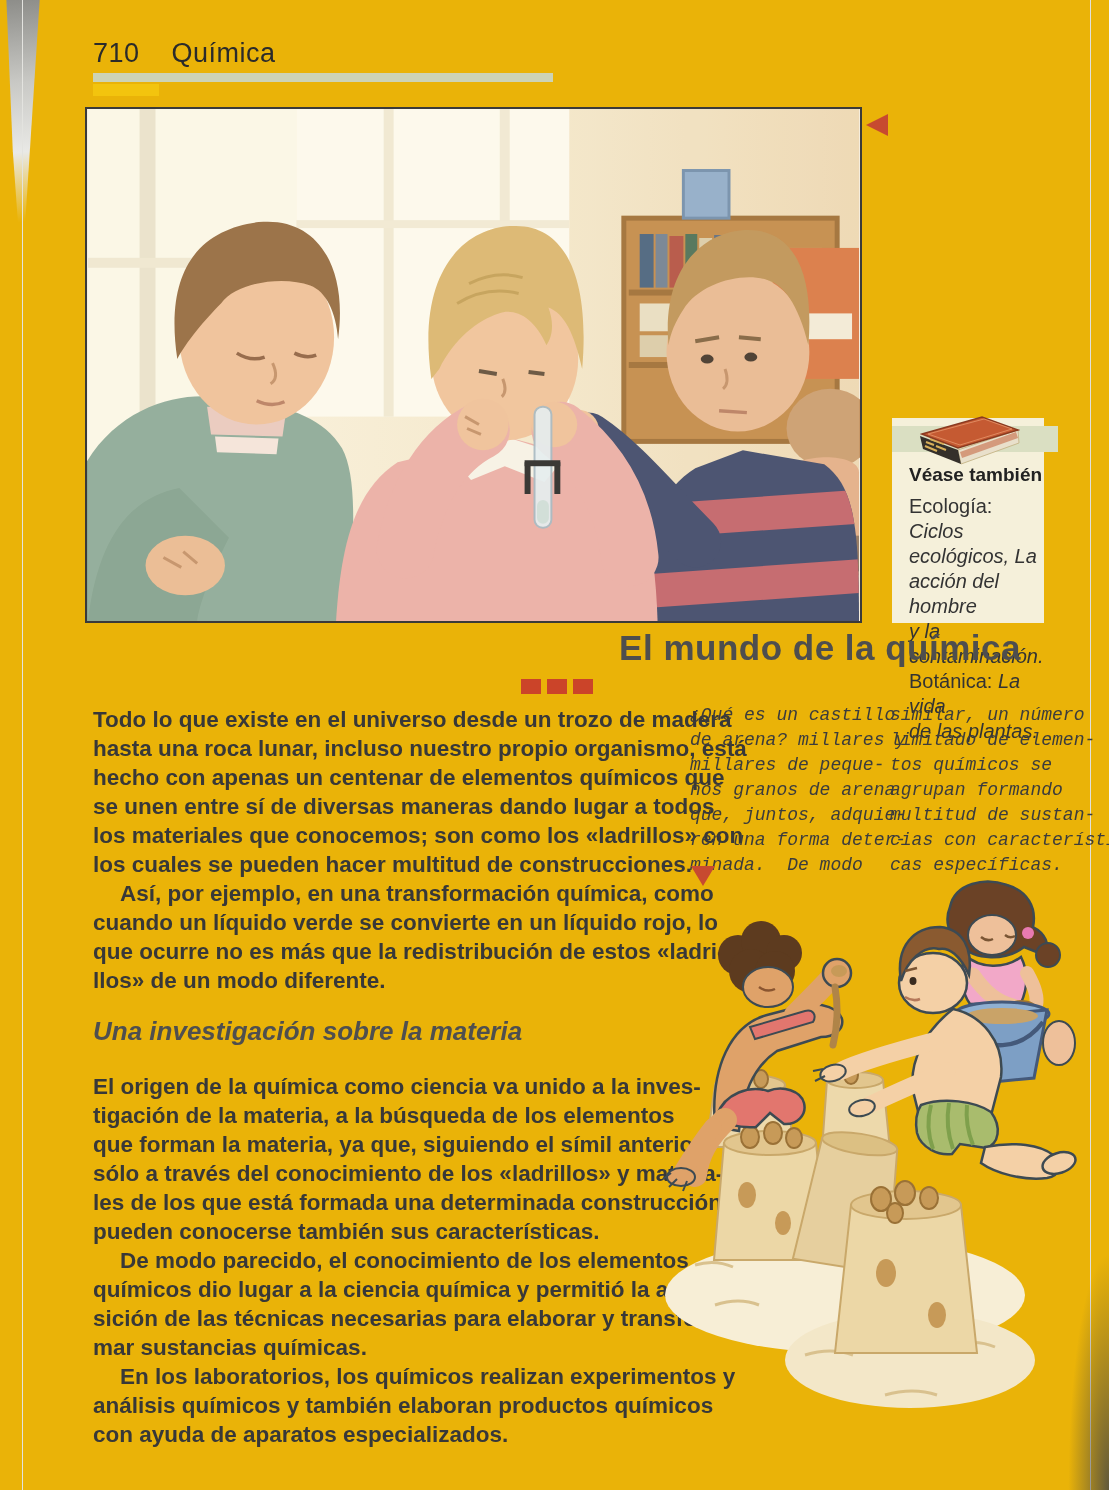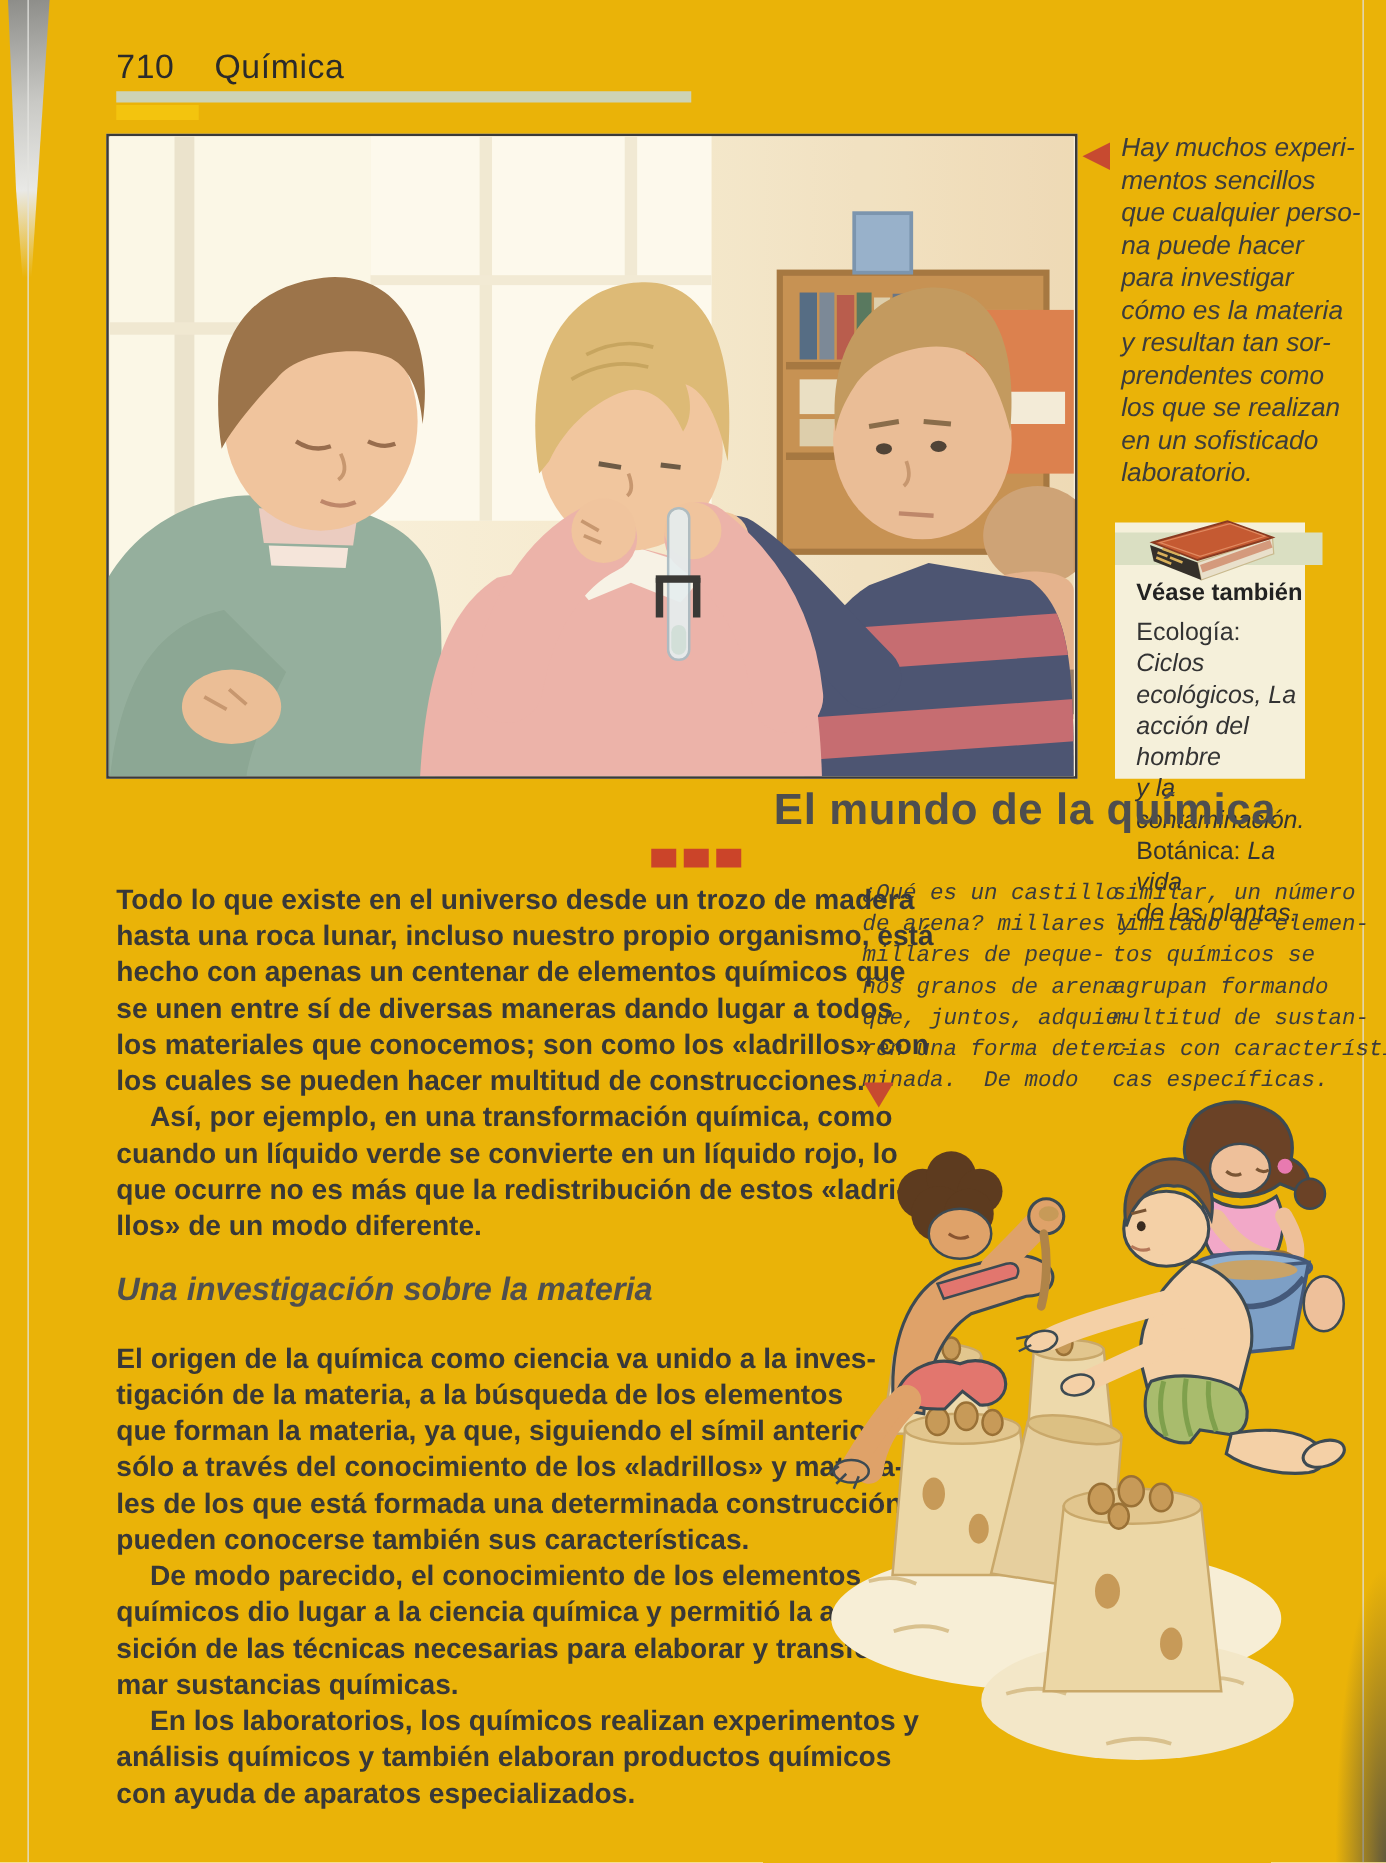--- a/index.html
+++ b/index.html
@@ -170,31 +170,20 @@
         <rect x="440" y="356" width="6" height="32" fill="#1f1f1f"></rect>
         <rect x="470" y="356" width="6" height="32" fill="#1f1f1f"></rect>
         <rect x="440" y="354" width="36" height="6" fill="#1f1f1f"></rect>
       </g>
 
       <rect width="777" height="516" fill="#fff3da" opacity="0.12"></rect>
     </svg>
   </div>
 
   <div class="tri-left"></div>
-  <div class="photo-cap">Hay muchos experi-
-mentos sencillos
-que cualquier perso-
-na puede hacer
-para investigar
-cómo es la materia
-y resultan tan sor-
-prendentes como
-los que se realizan
-en un sofisticado
-laboratorio.</div>
 
   <div class="vease">
     <div class="strip"></div>
     <svg class="book" width="122" height="62" viewBox="0 0 122 62">
       <path d="M50,38 L110,18 L111,31 L53,52 Z" fill="#e9e0cb" stroke="#c9b98e" stroke-width="1"></path>
       <path d="M108,20 L110,26 L54,46 L52,40 Z" fill="#c0532e" opacity="0.5"></path>
       <path d="M12,24 L50,38 L53,52 L15,37 Z" fill="#35302a"></path>
       <path d="M18,30 l8,3 M17,34 l12,5 M28,34 l10,4 M22,27 l14,5" stroke="#d9b05a" stroke-width="2"></path>
       <path d="M14,22 L74,5 L110,18 L50,36 Z" fill="#c55a32" stroke="#8a3a20" stroke-width="1.5"></path>
       <path d="M20,22 L76,7 L104,17 L52,33 Z" fill="none" stroke="#e08a60" stroke-width="1"></path>

